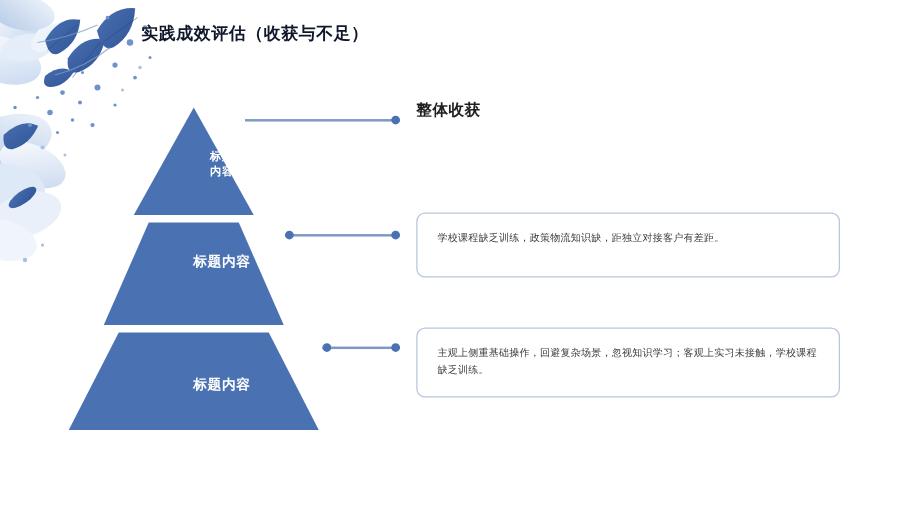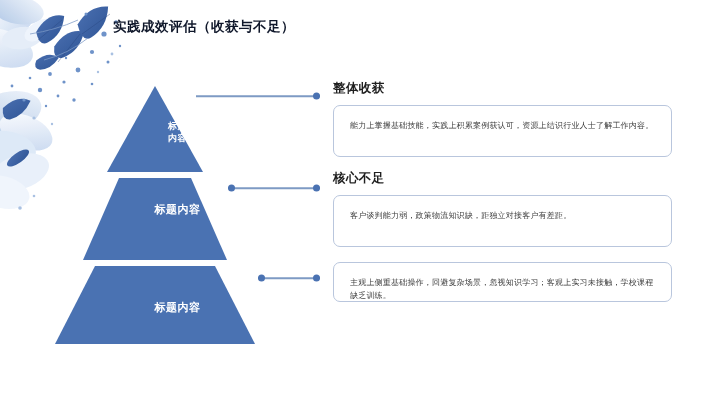--- a/index.html
+++ b/index.html
@@ -107,21 +107,21 @@
   }
   .block-box {
     border: 1px solid #b9c6dd;
     border-radius: 7px;
     background: #ffffff;
     box-sizing: border-box;
     padding: 13px 14px 13px 16px;
   }
   #box1 { height: 52px; }
   #box2 { height: 52px; }
-  #box3 { height: 40px; }
+  #box3 { height: 56px; }
   .block-body {
     font-size: 8px;
     color: #3c3c3c;
     line-height: 1.65;
     letter-spacing: 0.2px;
   }
 </style>
 </head>
 <body>
 
@@ -236,29 +236,25 @@
     <div class="conn-dot right"></div>
   </div>
   <div class="connector" id="conn3">
     <div class="conn-line"></div>
     <div class="conn-dot left"></div>
     <div class="conn-dot right"></div>
   </div>
 
   <div class="block" id="block1">
     <div class="block-heading">整体收获</div>
-    <div class="block-box" id="box1">
-      <div class="block-body">能力上掌握基础技能，实践上积累案例获认可，资源上结识行业人士了解工作内容。</div>
-    </div>
   </div>
 
   <div class="block" id="block2">
-    <div class="block-heading">核心不足</div>
     <div class="block-box" id="box2">
-      <div class="block-body">客户谈判能力弱，政策物流知识缺，距独立对接客户有差距。</div>
+      <div class="block-body">学校课程缺乏训练，政策物流知识缺，距独立对接客户有差距。</div>
     </div>
   </div>
 
   <div class="block" id="block3">
     <div class="block-box" id="box3">
       <div class="block-body">主观上侧重基础操作，回避复杂场景，忽视知识学习；客观上实习未接触，学校课程缺乏训练。</div>
     </div>
   </div>
 
 </div>

